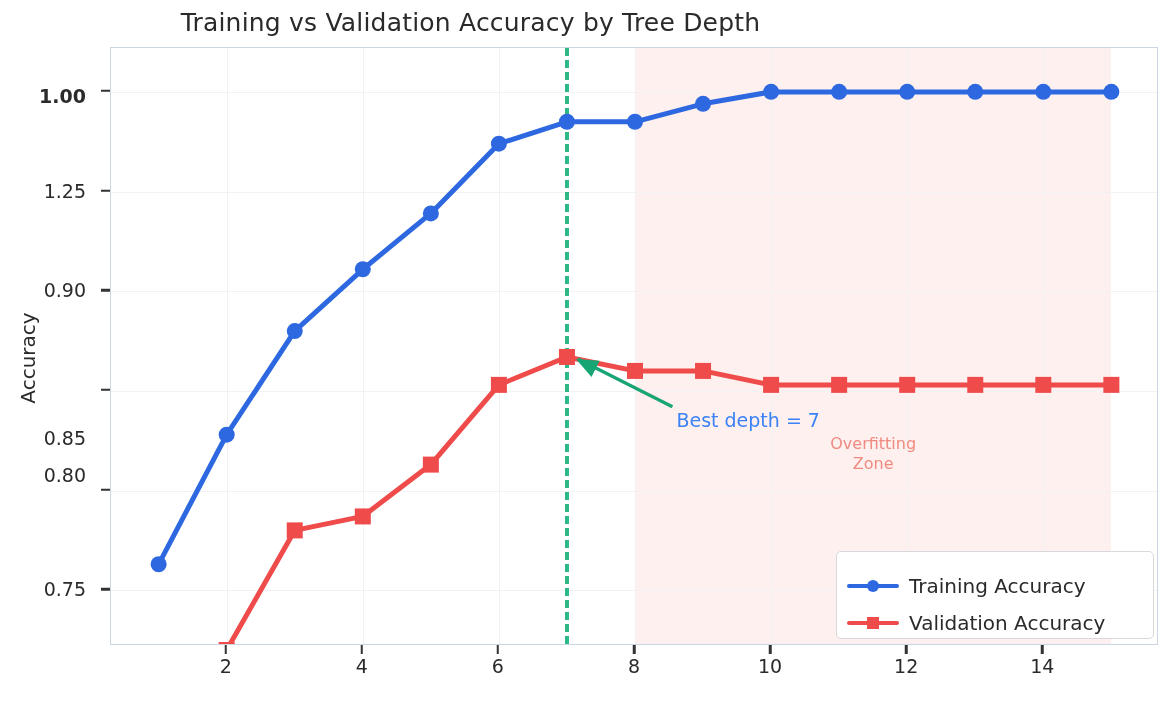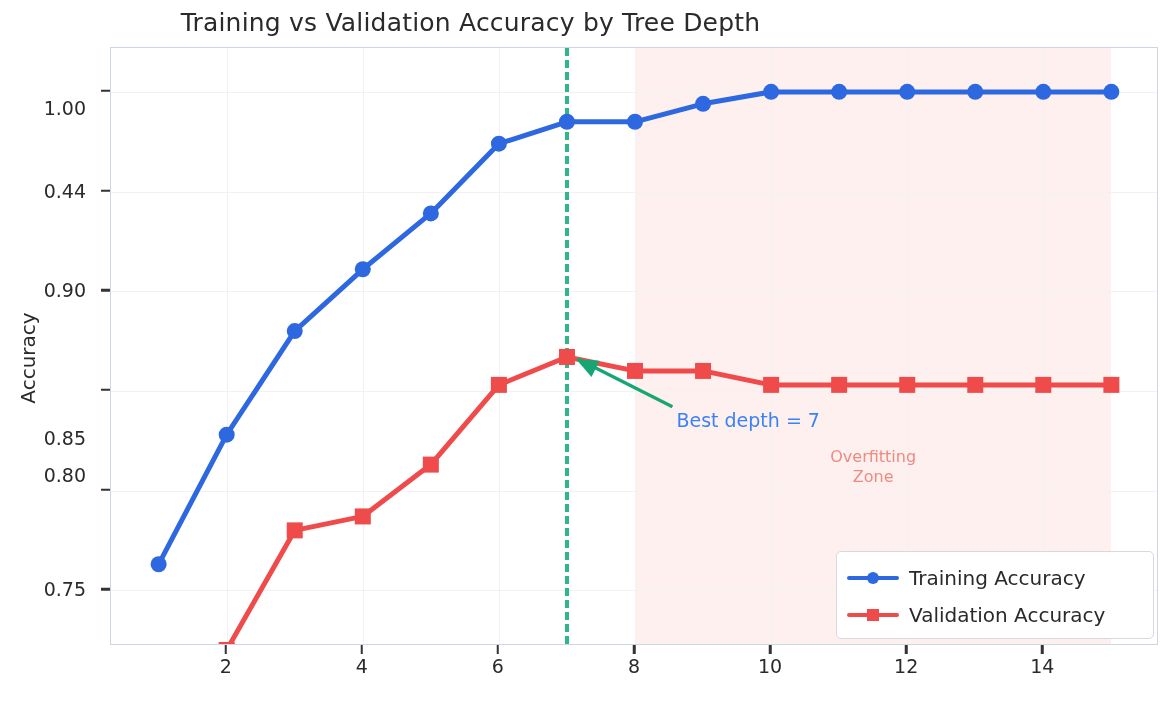--- a/index.html
+++ b/index.html
@@ -64,21 +64,21 @@
   }
   .ylabel{
     position:absolute;font-size:20px;color:#2a2a2a;
     left:-62px;top:346px;width:180px;text-align:center;
     transform:rotate(-90deg);transform-origin:center center;
   }
 
   .legend{
     position:absolute;left:836px;top:551px;width:318px;height:88px;
     background:#ffffff;border:1.3px solid #d8d8dd;border-radius:5px;
-    box-sizing:border-box;padding:7px 10px;
+    box-sizing:border-box;padding:15px 10px;
   }
   .legrow{display:flex;align-items:center;height:37px;}
   .legsym{width:52px;height:20px;position:relative;margin-right:10px;flex:0 0 52px;}
   .legline{position:absolute;top:8px;left:0;width:52px;height:4px;border-radius:2px;}
   .legmark{position:absolute;top:4px;left:20px;width:12px;height:12px;}
   .legmark.circ{border-radius:50%;}
   .legtxt{font-size:20px;color:#2a2a2a;}
 </style>
 </head>
 <body>
@@ -132,35 +132,35 @@
         <rect x="652.1038961038962" y="328.87333333333333" width="16" height="16" fill="#ef4b4b"></rect>
         <rect x="720.1558441558442" y="328.87333333333333" width="16" height="16" fill="#ef4b4b"></rect>
         <rect x="788.2077922077922" y="328.87333333333333" width="16" height="16" fill="#ef4b4b"></rect>
         <rect x="856.2597402597403" y="328.87333333333333" width="16" height="16" fill="#ef4b4b"></rect>
         <rect x="924.3116883116884" y="328.87333333333333" width="16" height="16" fill="#ef4b4b"></rect>
         <rect x="992.3636363636364" y="328.87333333333333" width="16" height="16" fill="#ef4b4b"></rect>
         <line x1="561.4285714285716" y1="358.80000000000007" x2="466.948051948052" y2="310.96666666666664" stroke="#17a673" stroke-width="3.2"></line>
         <polygon points="464.948051948052,310.96666666666664 480.5107254896595,328.93339124955463 488.64111455352355,312.8742264621132" fill="#17a673"></polygon>
       </svg>
       <div class="annot" style="left: 565.429px; top: 360.8px; color: #3b82f6;">Best depth = 7</div>
-      <div class="zone-label" style="left: 682.182px; top: 399px; width: 160px; color: rgb(240, 138, 128);"><span>Overfitting</span><br><span>Zone</span></div>
+      <div class="zone-label" style="left: 682.182px; top: 386px; width: 160px; color: rgb(240, 138, 128);"><span>Overfitting</span><br><span>Zone</span></div>
     </div>
 
   <div id="yticks">
       <div class="ytick" style="top: 589.187px;">0.75</div>
       <div class="ytickmark" style="top: 589.187px; left: 101px;"></div>
       <div class="ytick" style="top: 475px;">0.80</div>
       <div class="ytickmark" style="top: 489.52px; left: 101px;"></div>
       <div class="ytick" style="top: 389.853px; margin-top: 48px;">0.85</div>
       <div class="ytickmark" style="top: 389.853px; left: 101px;"></div>
       <div class="ytick" style="top: 290.187px; text-align: right;">0.90</div>
       <div class="ytickmark" style="top: 290.187px; left: 101px;"></div>
-      <div class="ytick" style="top: 190.52px;">0.44</div>
+      <div class="ytick" style="top: 190.52px;">1.25</div>
       <div class="ytickmark" style="top: 190.52px; left: 101px;"></div>
-      <div class="ytick" style="top: 108px;">1.00</div>
+      <div class="ytick" style="top: 96px; font-weight: bold;">1.00</div>
       <div class="ytickmark" style="top: 90.8533px; left: 101px;"></div>
     </div>
 
   <div id="xticks">
       <div class="xtick" style="left: 225.688px;">2</div>
       <div class="xtickmark" style="left: 225.688px;"></div>
       <div class="xtick" style="left: 361.792px;">4</div>
       <div class="xtickmark" style="left: 361.792px;"></div>
       <div class="xtick" style="left: 497.896px;">6</div>
       <div class="xtickmark" style="left: 497.896px;"></div>

